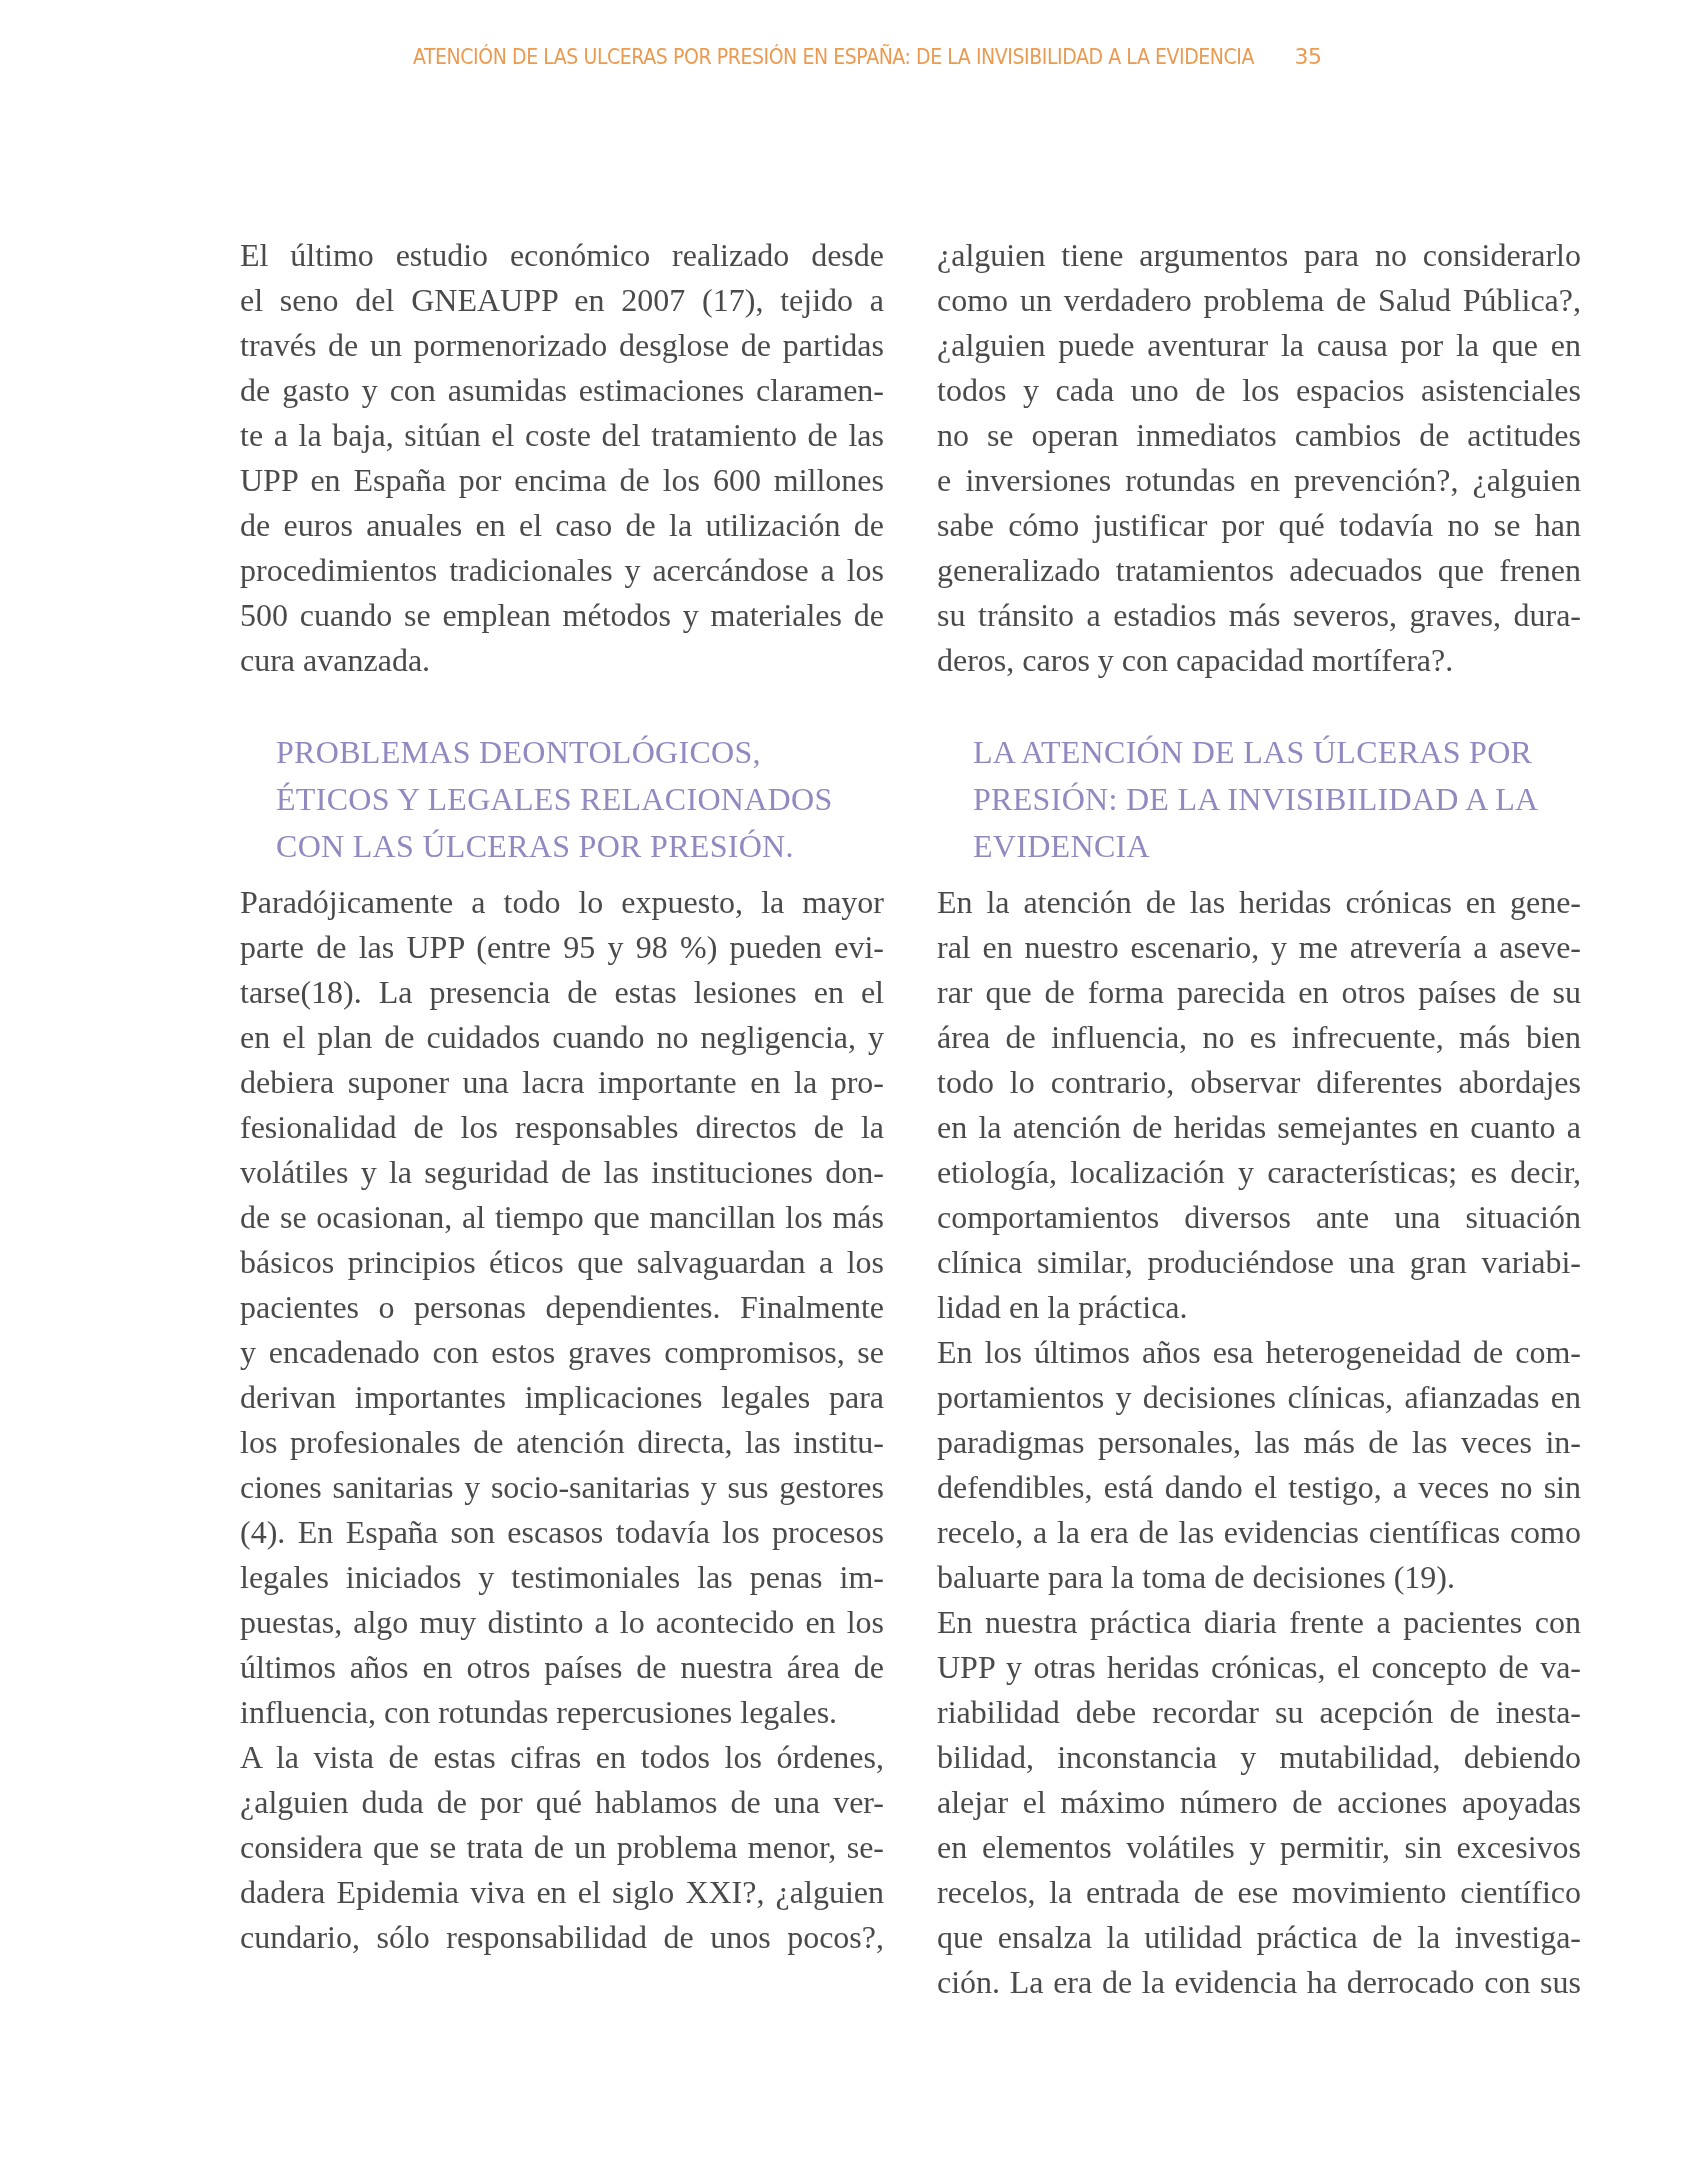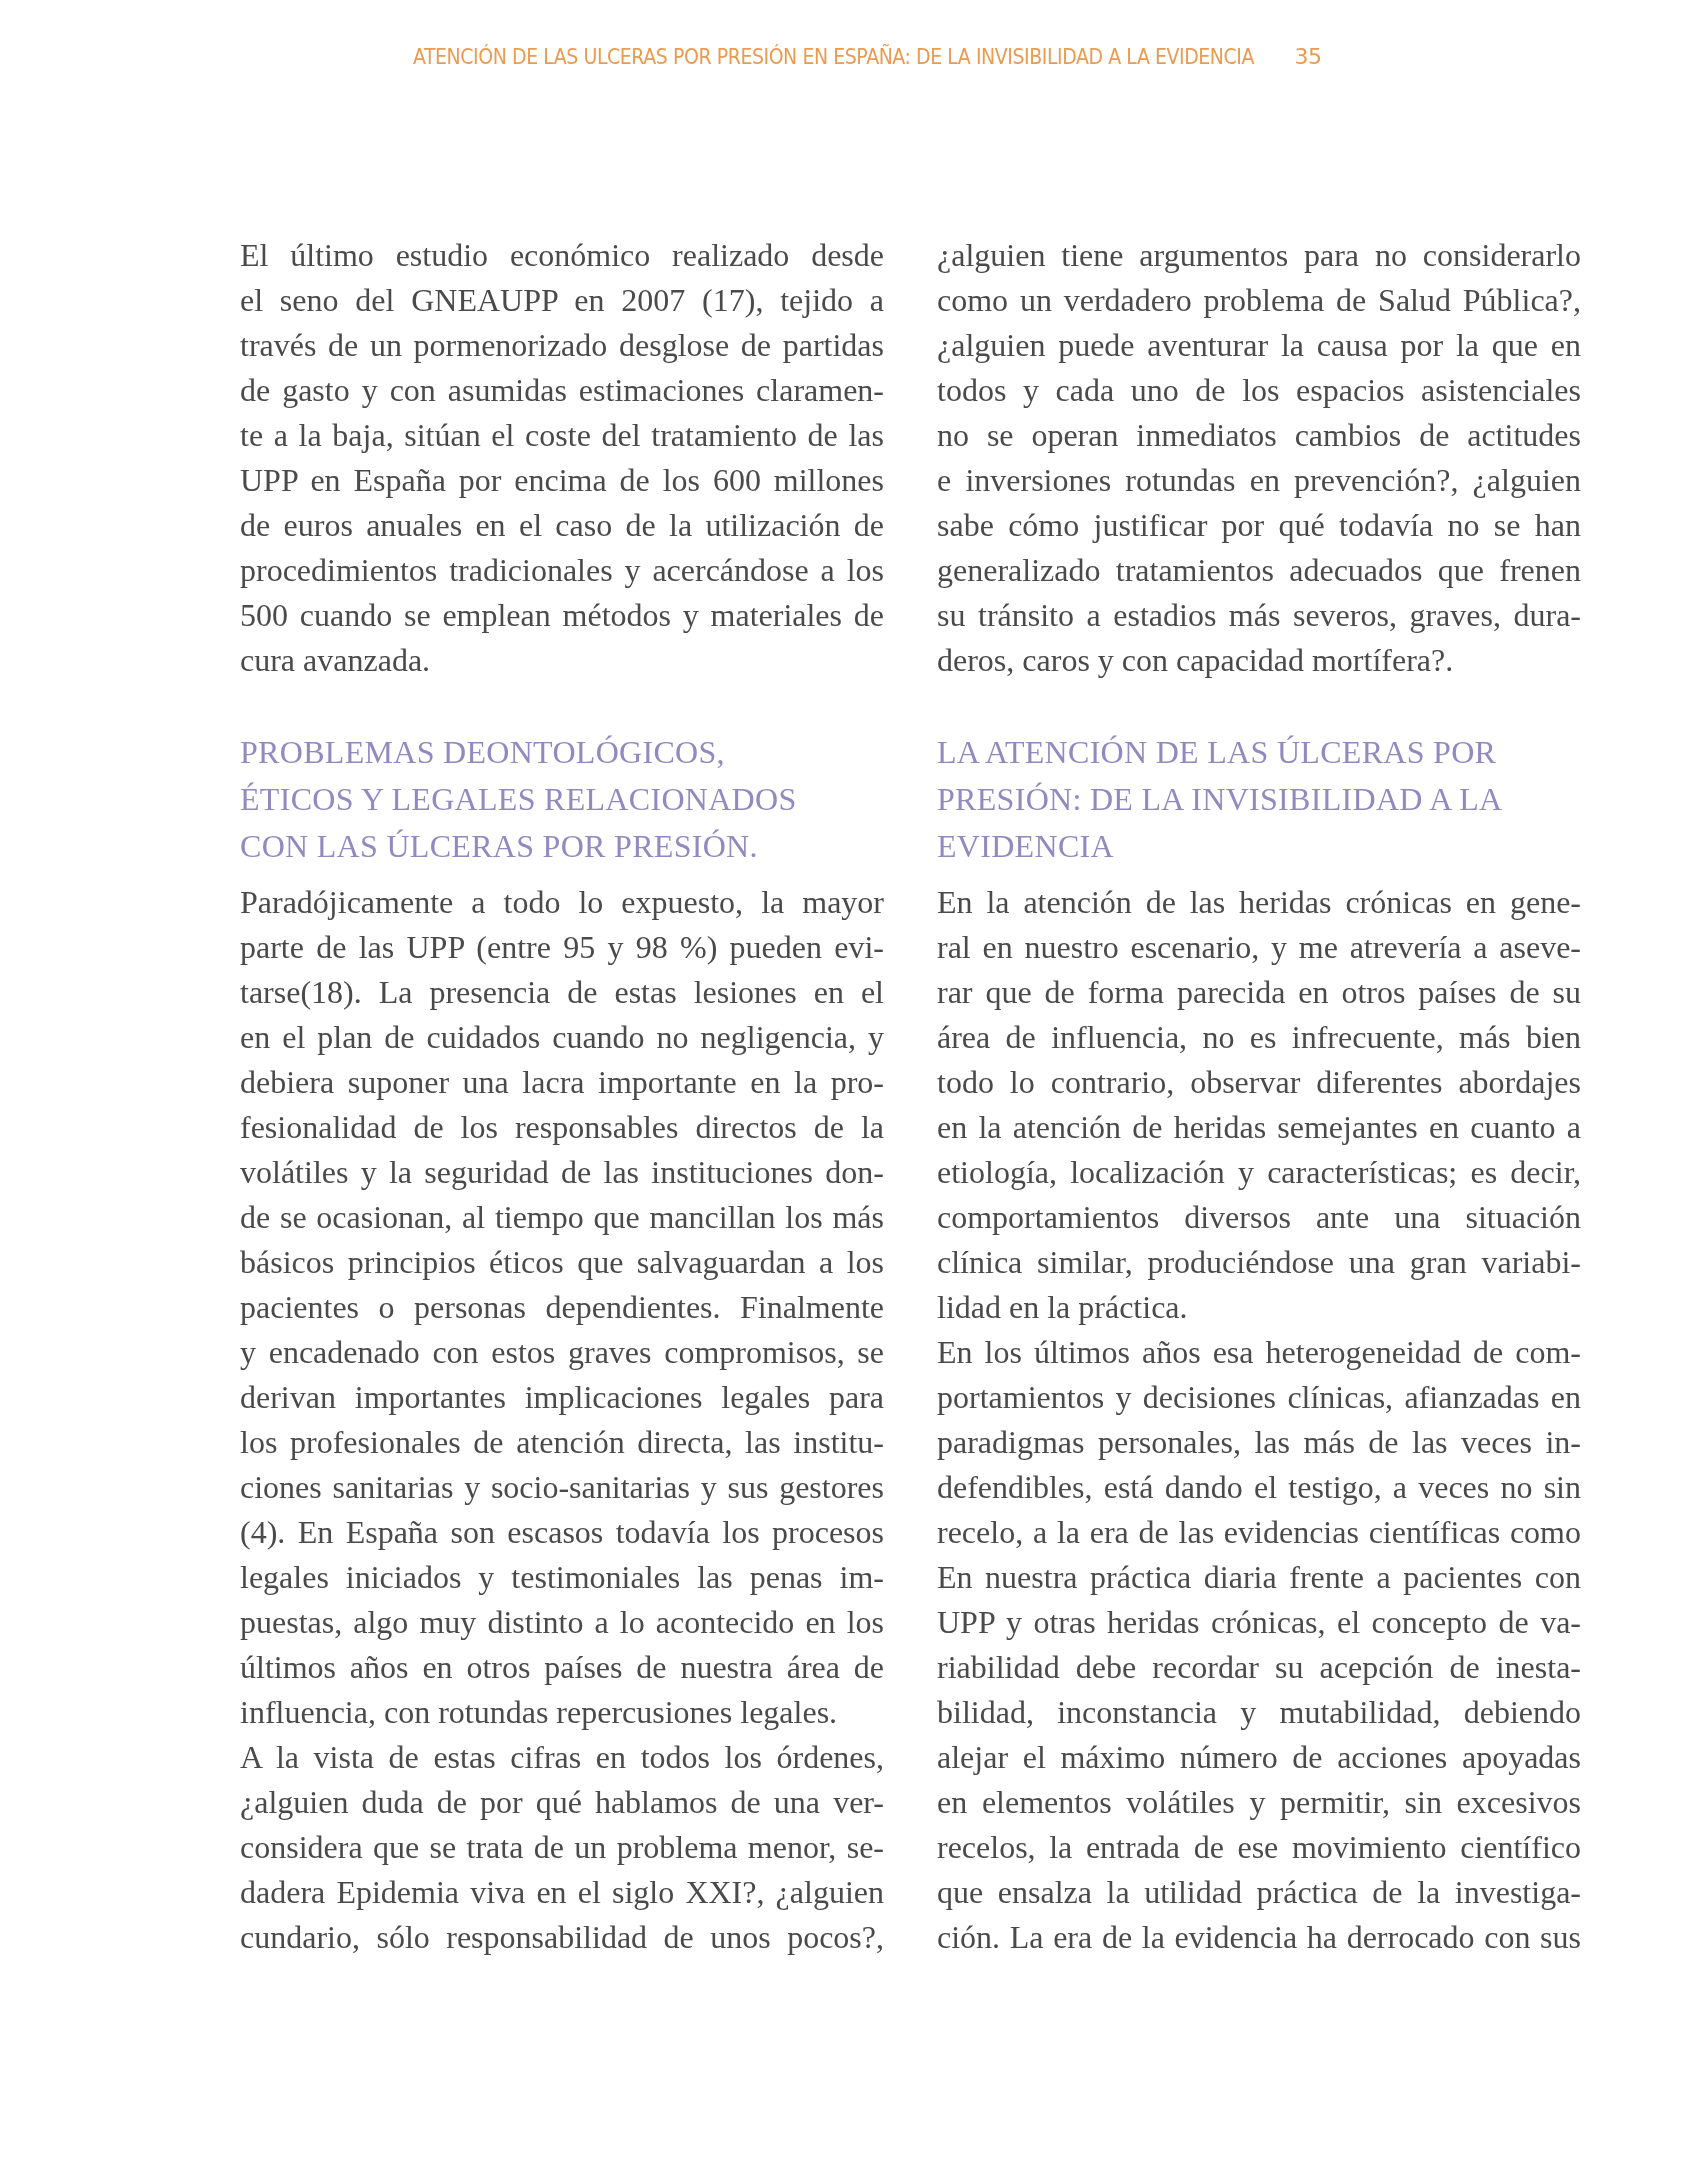--- a/index.html
+++ b/index.html
@@ -15,21 +15,21 @@
   .col-left { left: 240px; }
   .col-right { left: 937px; }
   .line {
     font-family: "Liberation Serif", serif; font-size: 32px; color: #4a4a4a;
     height: 45px; line-height: 45px; white-space: nowrap;
     text-align: justify; text-align-last: justify;
   }
   .line.last { text-align-last: left; }
   .heading {
     font-family: "Liberation Serif", serif; font-size: 32px; color: #9289c0;
-    height: 47px; line-height: 47px; white-space: nowrap; letter-spacing: 0.3px;
+    height: 47px; line-height: 47px; white-space: nowrap; letter-spacing: 0.3px; margin-left: 36px;
   }
   .gap-before-heading { height: 46px; }
   .gap-after-heading { height: 10.2px; }
 </style>
 </head>
 <body>
 
 <div class="running-header">
   <span class="title">ATENCIÓN DE LAS ULCERAS POR PRESIÓN EN ESPAÑA: DE LA INVISIBILIDAD A LA EVIDENCIA</span><span class="page-num">35</span>
 </div>
@@ -115,20 +115,21 @@
     <div class="line">comportamientos diversos ante una situación</div>
     <div class="line">clínica similar, produciéndose una gran variabi-</div>
     <div class="line last">lidad en la práctica.</div>
   </div>
   <div>
     <div class="line">En los últimos años esa heterogeneidad de com-</div>
     <div class="line">portamientos y decisiones clínicas, afianzadas en</div>
     <div class="line">paradigmas personales, las más de las veces in-</div>
     <div class="line">defendibles, está dando el testigo, a veces no sin</div>
     <div class="line">recelo, a la era de las evidencias científicas como</div>
+    <div class="line last">baluarte para la toma de decisiones (19).</div>
   </div>
   <div>
     <div class="line">En nuestra práctica diaria frente a  pacientes con</div>
     <div class="line">UPP y otras heridas crónicas, el concepto de va-</div>
     <div class="line">riabilidad debe recordar su acepción de inesta-</div>
     <div class="line">bilidad, inconstancia y mutabilidad, debiendo</div>
     <div class="line">alejar el máximo número de acciones apoyadas</div>
     <div class="line">en elementos volátiles y permitir, sin excesivos</div>
     <div class="line">recelos, la entrada de ese movimiento científico</div>
     <div class="line">que ensalza la utilidad práctica de la investiga-</div>

